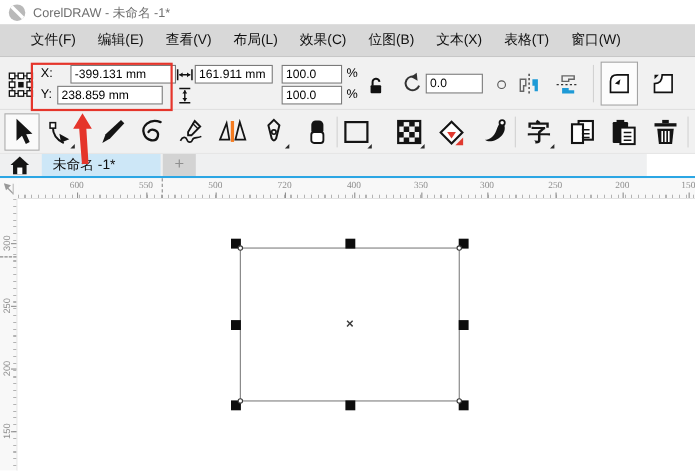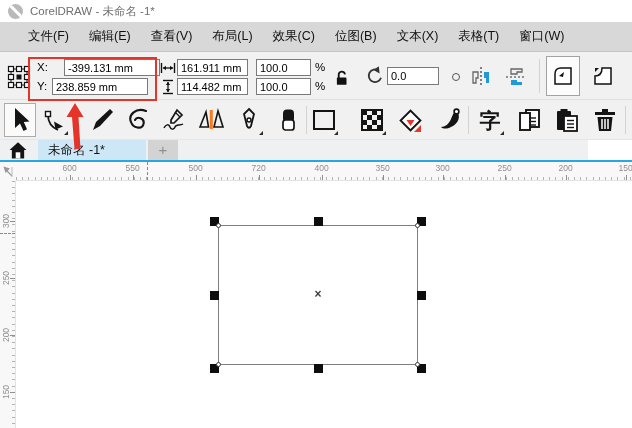--- a/index.html
+++ b/index.html
@@ -40,21 +40,21 @@
   .home-btn { position:absolute; left:0; top:0; width:36px; height:20px; display:flex; align-items:center; justify-content:center; }
   .tab-active { position:absolute; left:38px; top:0; width:108px; height:20px; background:#cde7f7; font-size:12.5px; color:#101010; line-height:20px; padding-left:10px; white-space:nowrap; }
   .tab-new { position:absolute; left:148px; top:0; width:30px; height:20px; background:#d3d3d3; color:#8f8f8f; font-size:15px; text-align:center; line-height:19px; }
   .tab-underline { position:absolute; left:0; top:20px; width:632px; height:2px; background:#2ba6e4; }
 
   
   .ruler-corner { position:absolute; left:0; top:162px; width:16px; height:19px; background:#f8f8f8; }
   .ruler-h { position:absolute; left:16px; top:162px; width:616px; height:19px; background:#f8f8f8;
              background-image:repeating-linear-gradient(to right,#b3b3b3 0 1px,transparent 1px 6.2px);
              background-size:100% 3px; background-position:0 100%; background-repeat:no-repeat;
-             border-bottom:1px solid #e3e3e3; }
+             border-bottom:1px solid #e3e3e3;font-family:Liberation Serif, serif; }
   .h-tick-label { position:absolute; top:1px; transform:translateX(-52%); font-size:8.5px; color:#8f8f8f; }
   .h-tick-major { position:absolute; bottom:0; width:1px; height:5px; background:#8f8f8f; }
   .h-ruler-dash { position:absolute; left:131px; top:0; height:100%; width:0; border-left:1px dashed #8a8a8a; }
   .ruler-v { position:absolute; left:0; top:181px; width:16px; height:247px; background:#f8f8f8;
              background-image:repeating-linear-gradient(to bottom,#b3b3b3 0 1px,transparent 1px 6.2px);
              background-size:3px 100%; background-position:100% 0; background-repeat:no-repeat;
              border-right:1px solid #e3e3e3; }
   .v-tick-label { position:absolute; left:-4px; width:20px; text-align:center; font-size:8.5px; color:#8f8f8f; transform:rotate(-90deg); }
   .v-tick-major { position:absolute; right:0; width:5px; height:1px; background:#8f8f8f; }
   .v-ruler-dash { position:absolute; top:52px; left:0; width:100%; height:0; border-top:1px dashed #8a8a8a; }
@@ -133,21 +133,20 @@
     <div class="pb-icon" style="left:161px;top:27px;">
       <svg width="14" height="16" viewBox="0 0 14 16">
         <line x1="2" y1="1.5" x2="12" y2="1.5" stroke="#111" stroke-width="1.4"></line>
         <line x1="2" y1="14.5" x2="12" y2="14.5" stroke="#111" stroke-width="1.4"></line>
         <line x1="7" y1="3" x2="7" y2="13" stroke="#111" stroke-width="1.3"></line>
         <polygon points="7,3 4.8,6 9.2,6" fill="#111"></polygon>
           <polygon points="7,13 4.8,10 9.2,10" fill="#111"></polygon>
       </svg>
     </div>
     <input class="pb-input" style="left: 177px; top: 7px; width: 71px;" value="161.911 mm">
-    <input class="pb-input" style="left: 177px; top: 26px; width: 71px;" value="114.482 mm">
 
     <input class="pb-input" style="left: 256px; top: 7px; width: 55px;" value="100.0">
     <input class="pb-input" style="left: 256px; top: 26px; width: 55px;" value="100.0">
     <div class="lbl" style="left:315px;top:9px;">%</div>
     <div class="lbl" style="left:315px;top:28px;">%</div>
 
     <div class="pb-icon" style="left:330px;top:14px;">
       <svg width="22" height="22" viewBox="0 0 24 24">
         <path d="M9.5,13 v-3.2 a3.4,3.4 0 0 1 6.8,-0.6" fill="none" stroke="#111" stroke-width="2"></path>
         <rect x="7.5" y="12.5" width="10.5" height="8" rx="1" fill="#111"></rect>

